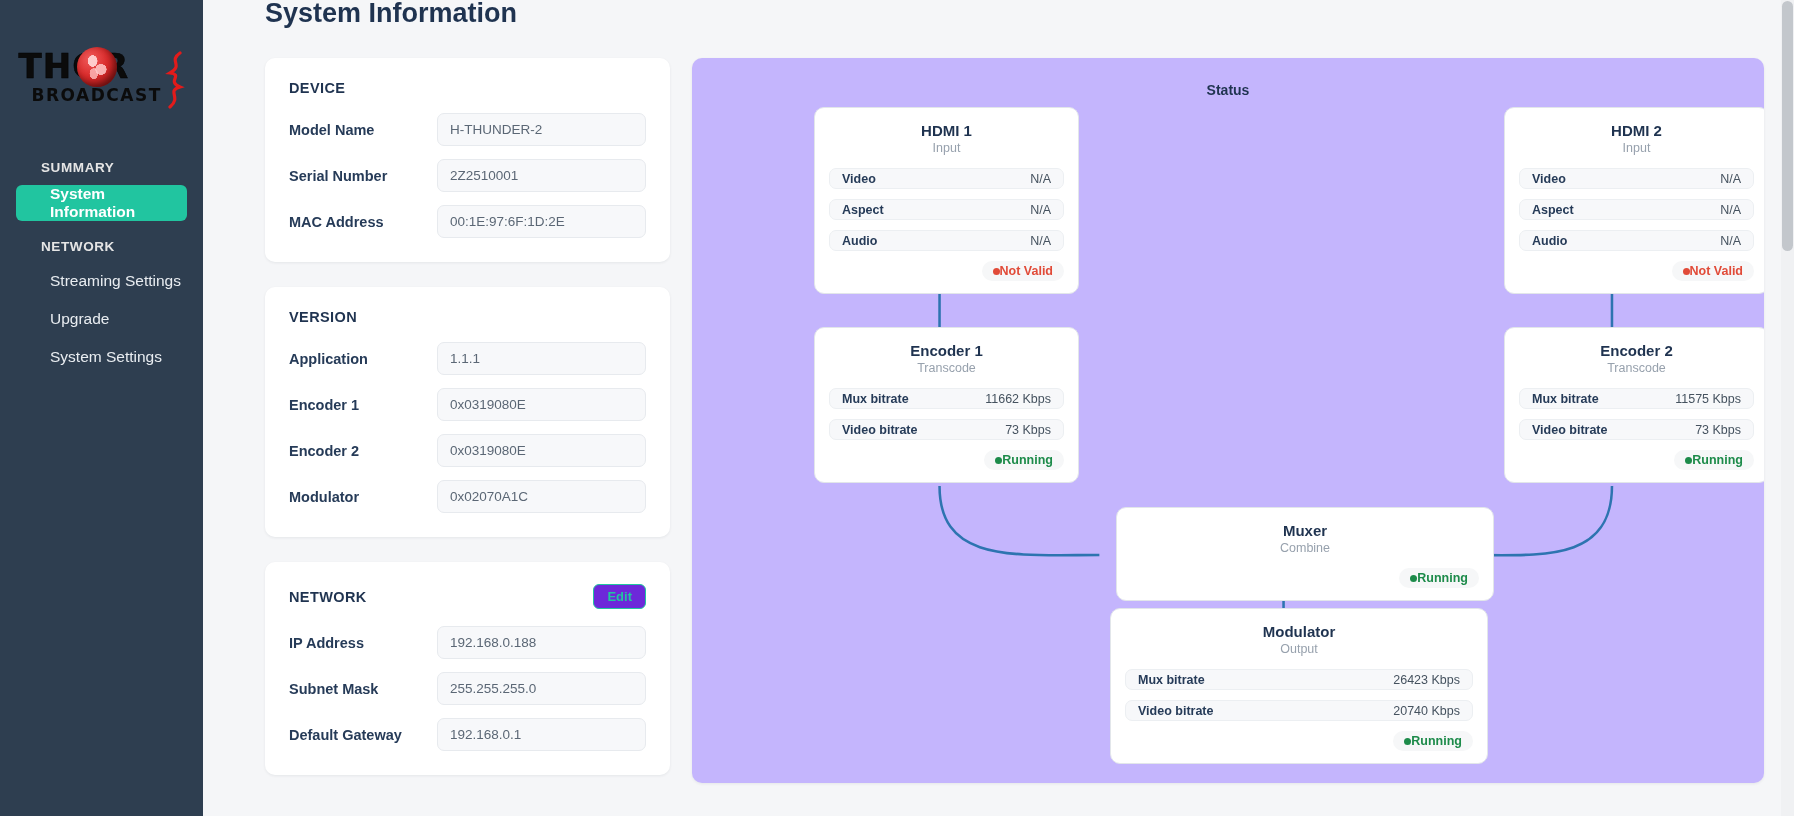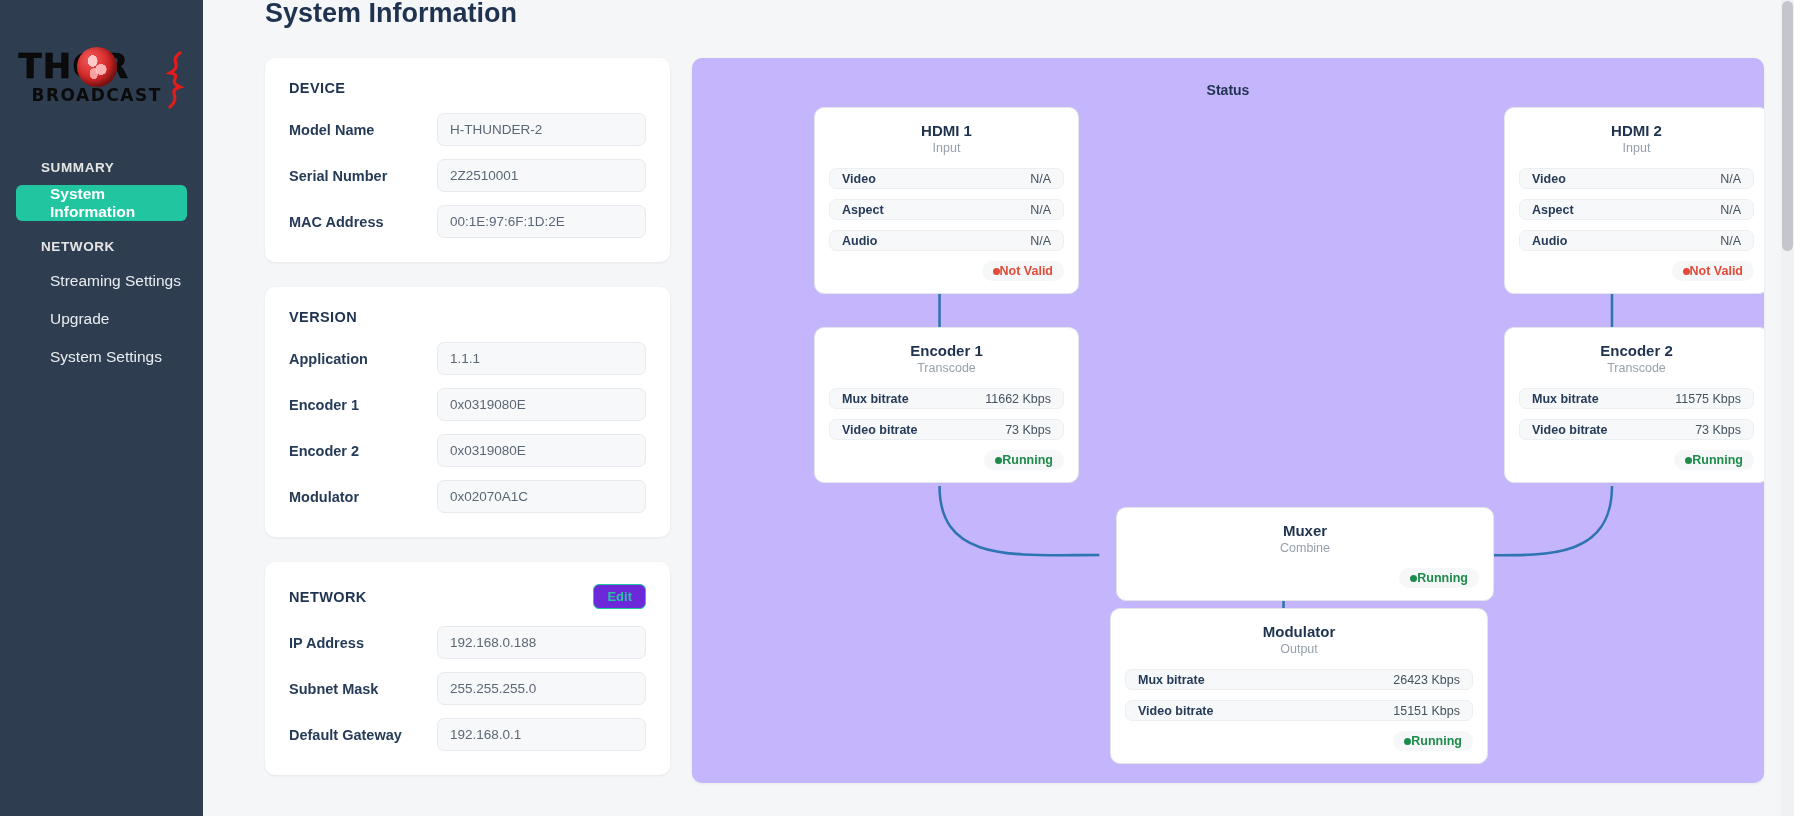--- a/index.html
+++ b/index.html
@@ -508,21 +508,21 @@
 
         <div class="node" id="node-mod">
           <div class="node-title">Modulator</div>
           <div class="node-sub">Output</div>
           <div class="row-item">
             <span class="row-key">Mux bitrate</span>
             <span class="row-val">26423 Kbps</span>
           </div>
           <div class="row-item">
             <span class="row-key">Video bitrate</span>
-            <span class="row-val">15151 Kbps</span>
+            <span class="row-val">20740 Kbps</span>
           </div>
           <div class="badge-wrap">
             <span class="badge ok">
               <i class="dot ok"></i>
               <span>Running</span>
             </span>
           </div>
         </div>
       </div>
     </div>

